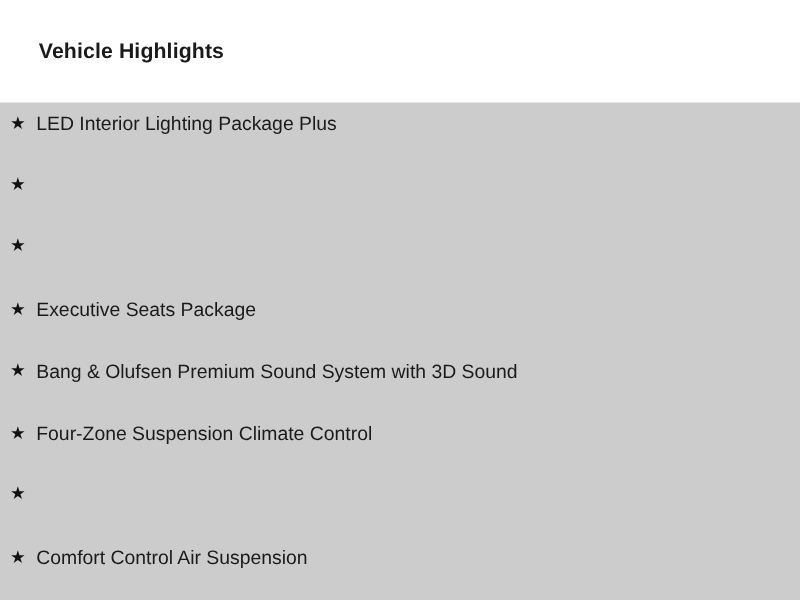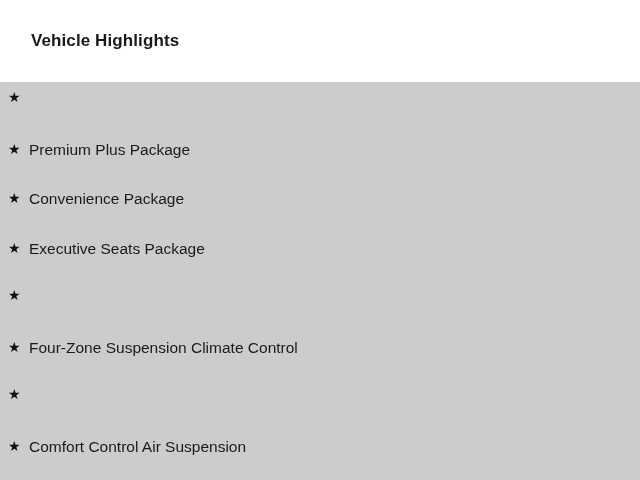--- a/index.html
+++ b/index.html
@@ -69,39 +69,39 @@
 <div class="page">
 
   <div class="header">
     <div class="header-title">Vehicle Highlights</div>
   </div>
 
   <div class="highlights-panel">
 
     <div class="highlight-row">
       <span class="star-icon">★</span>
+      <span class="highlight-label">LED Interior Lighting Package Plus</span>
     </div>
 
     <div class="highlight-row">
       <span class="star-icon">★</span>
-      <span class="highlight-label">Premium Plus Package</span>
     </div>
 
     <div class="highlight-row">
       <span class="star-icon">★</span>
-      <span class="highlight-label">Convenience Package</span>
     </div>
 
     <div class="highlight-row">
       <span class="star-icon">★</span>
       <span class="highlight-label">Executive Seats Package</span>
     </div>
 
     <div class="highlight-row">
       <span class="star-icon">★</span>
+      <span class="highlight-label">Bang &amp; Olufsen Premium Sound System with 3D Sound</span>
     </div>
 
     <div class="highlight-row">
       <span class="star-icon">★</span>
       <span class="highlight-label">Four-Zone Suspension Climate Control</span>
     </div>
 
     <div class="highlight-row">
       <span class="star-icon">★</span>
     </div>

